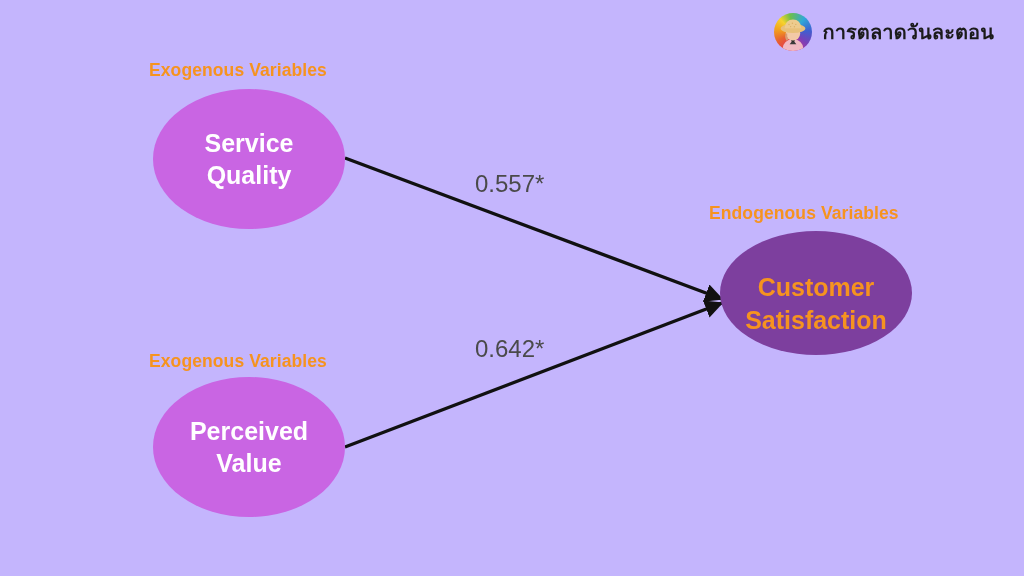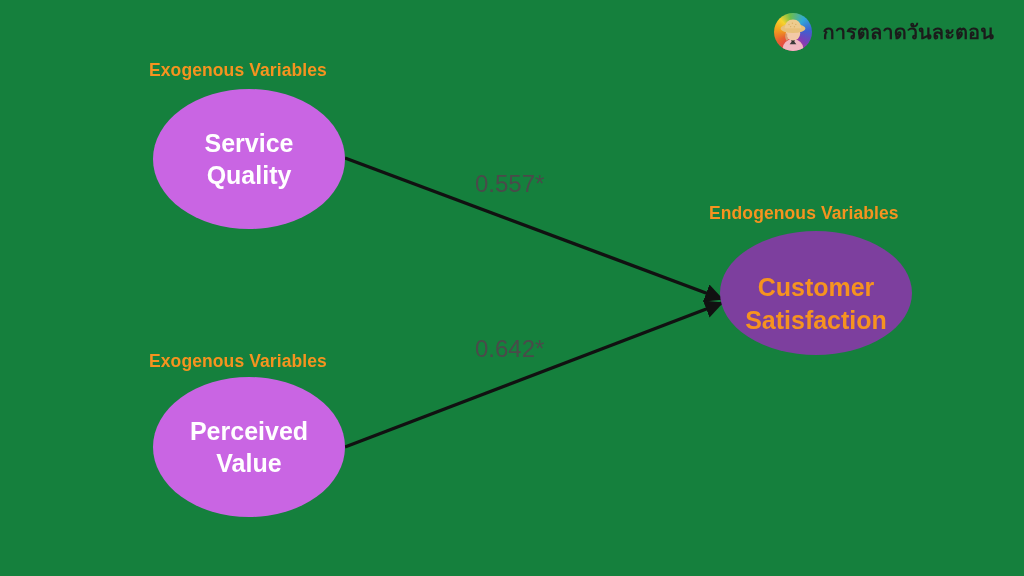--- a/index.html
+++ b/index.html
@@ -8,21 +8,21 @@
     padding: 0;
     background: #ffffff;
   }
   body {
     font-family: "Liberation Sans", sans-serif;
   }
   #canvas {
     position: relative;
     width: 1024px;
     height: 576px;
-    background: #15803d;
+    background: #c4b5fd;
     overflow: hidden;
   }
 
   
   .brand {
     position: absolute;
     top: 13px;
     right: 30px;
     display: flex;
     align-items: center;

